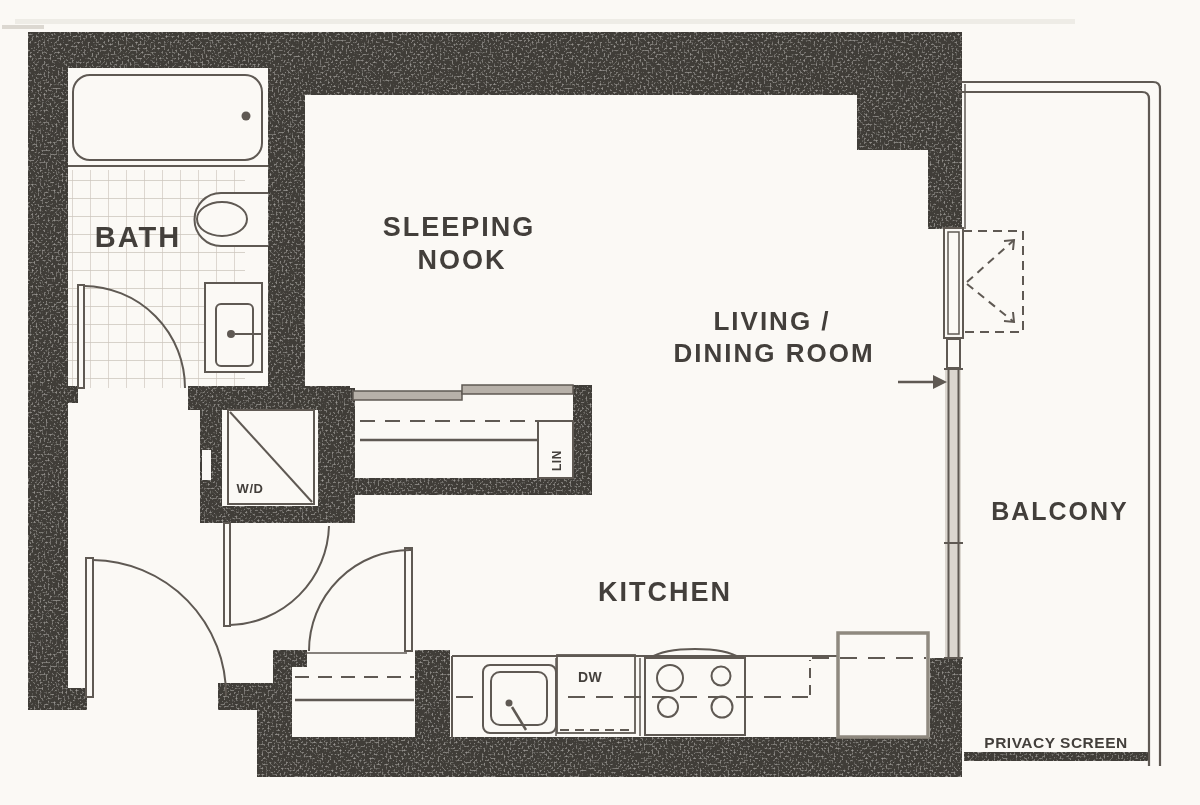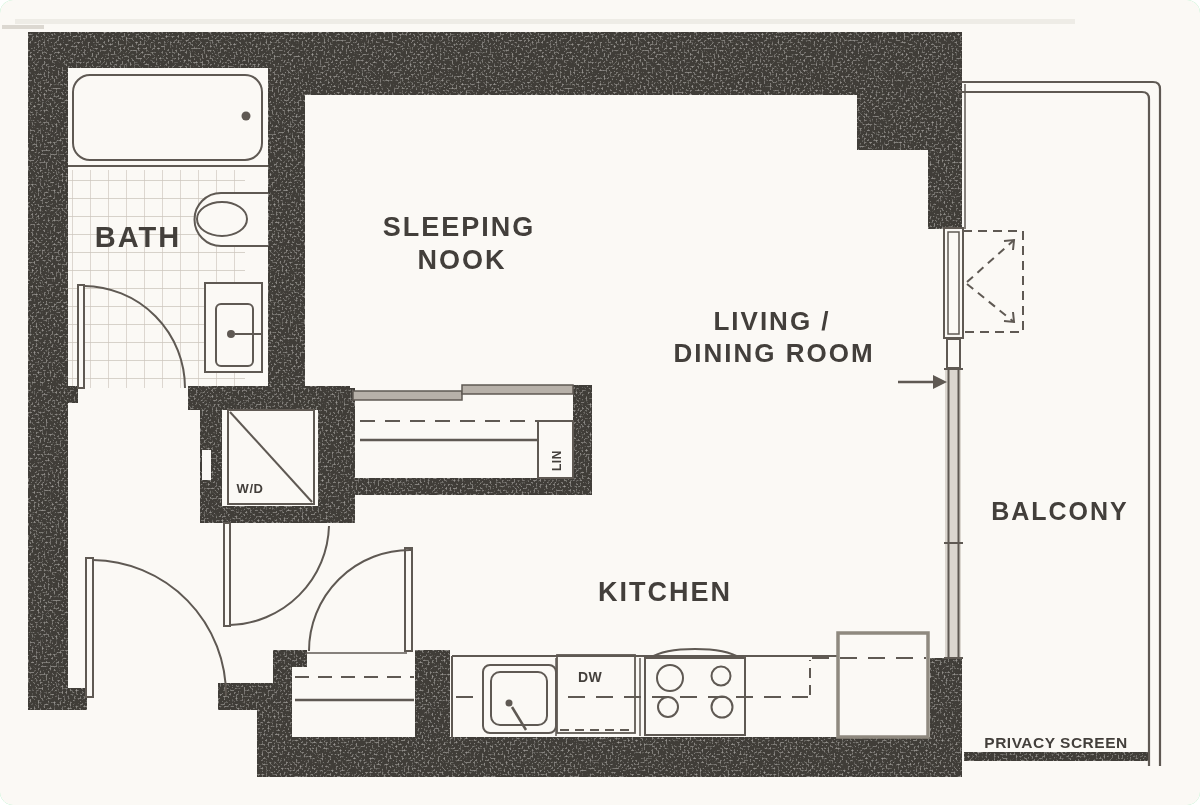--- a/index.html
+++ b/index.html
@@ -1,18 +1,18 @@
 <!DOCTYPE html>
 <html><head>
 <meta charset="utf-8">
 <style>
   html,body{margin:0;padding:0;background:#ffffff;}
   .stage{
     position:relative;width:1200px;height:805px;background:#86efac;
-    font-family:"Liberation Sans", sans-serif;overflow:hidden;border-radius:13px;
+    font-family:"Liberation Sans", sans-serif;overflow:hidden;
   }
   svg{display:block}
   svg text{
     font-family:"Liberation Sans", sans-serif;
     font-weight:bold;
   }
   .lbl-room{letter-spacing:2px;}
   .lbl-small{letter-spacing:0.5px;}
 </style>
 </head>

